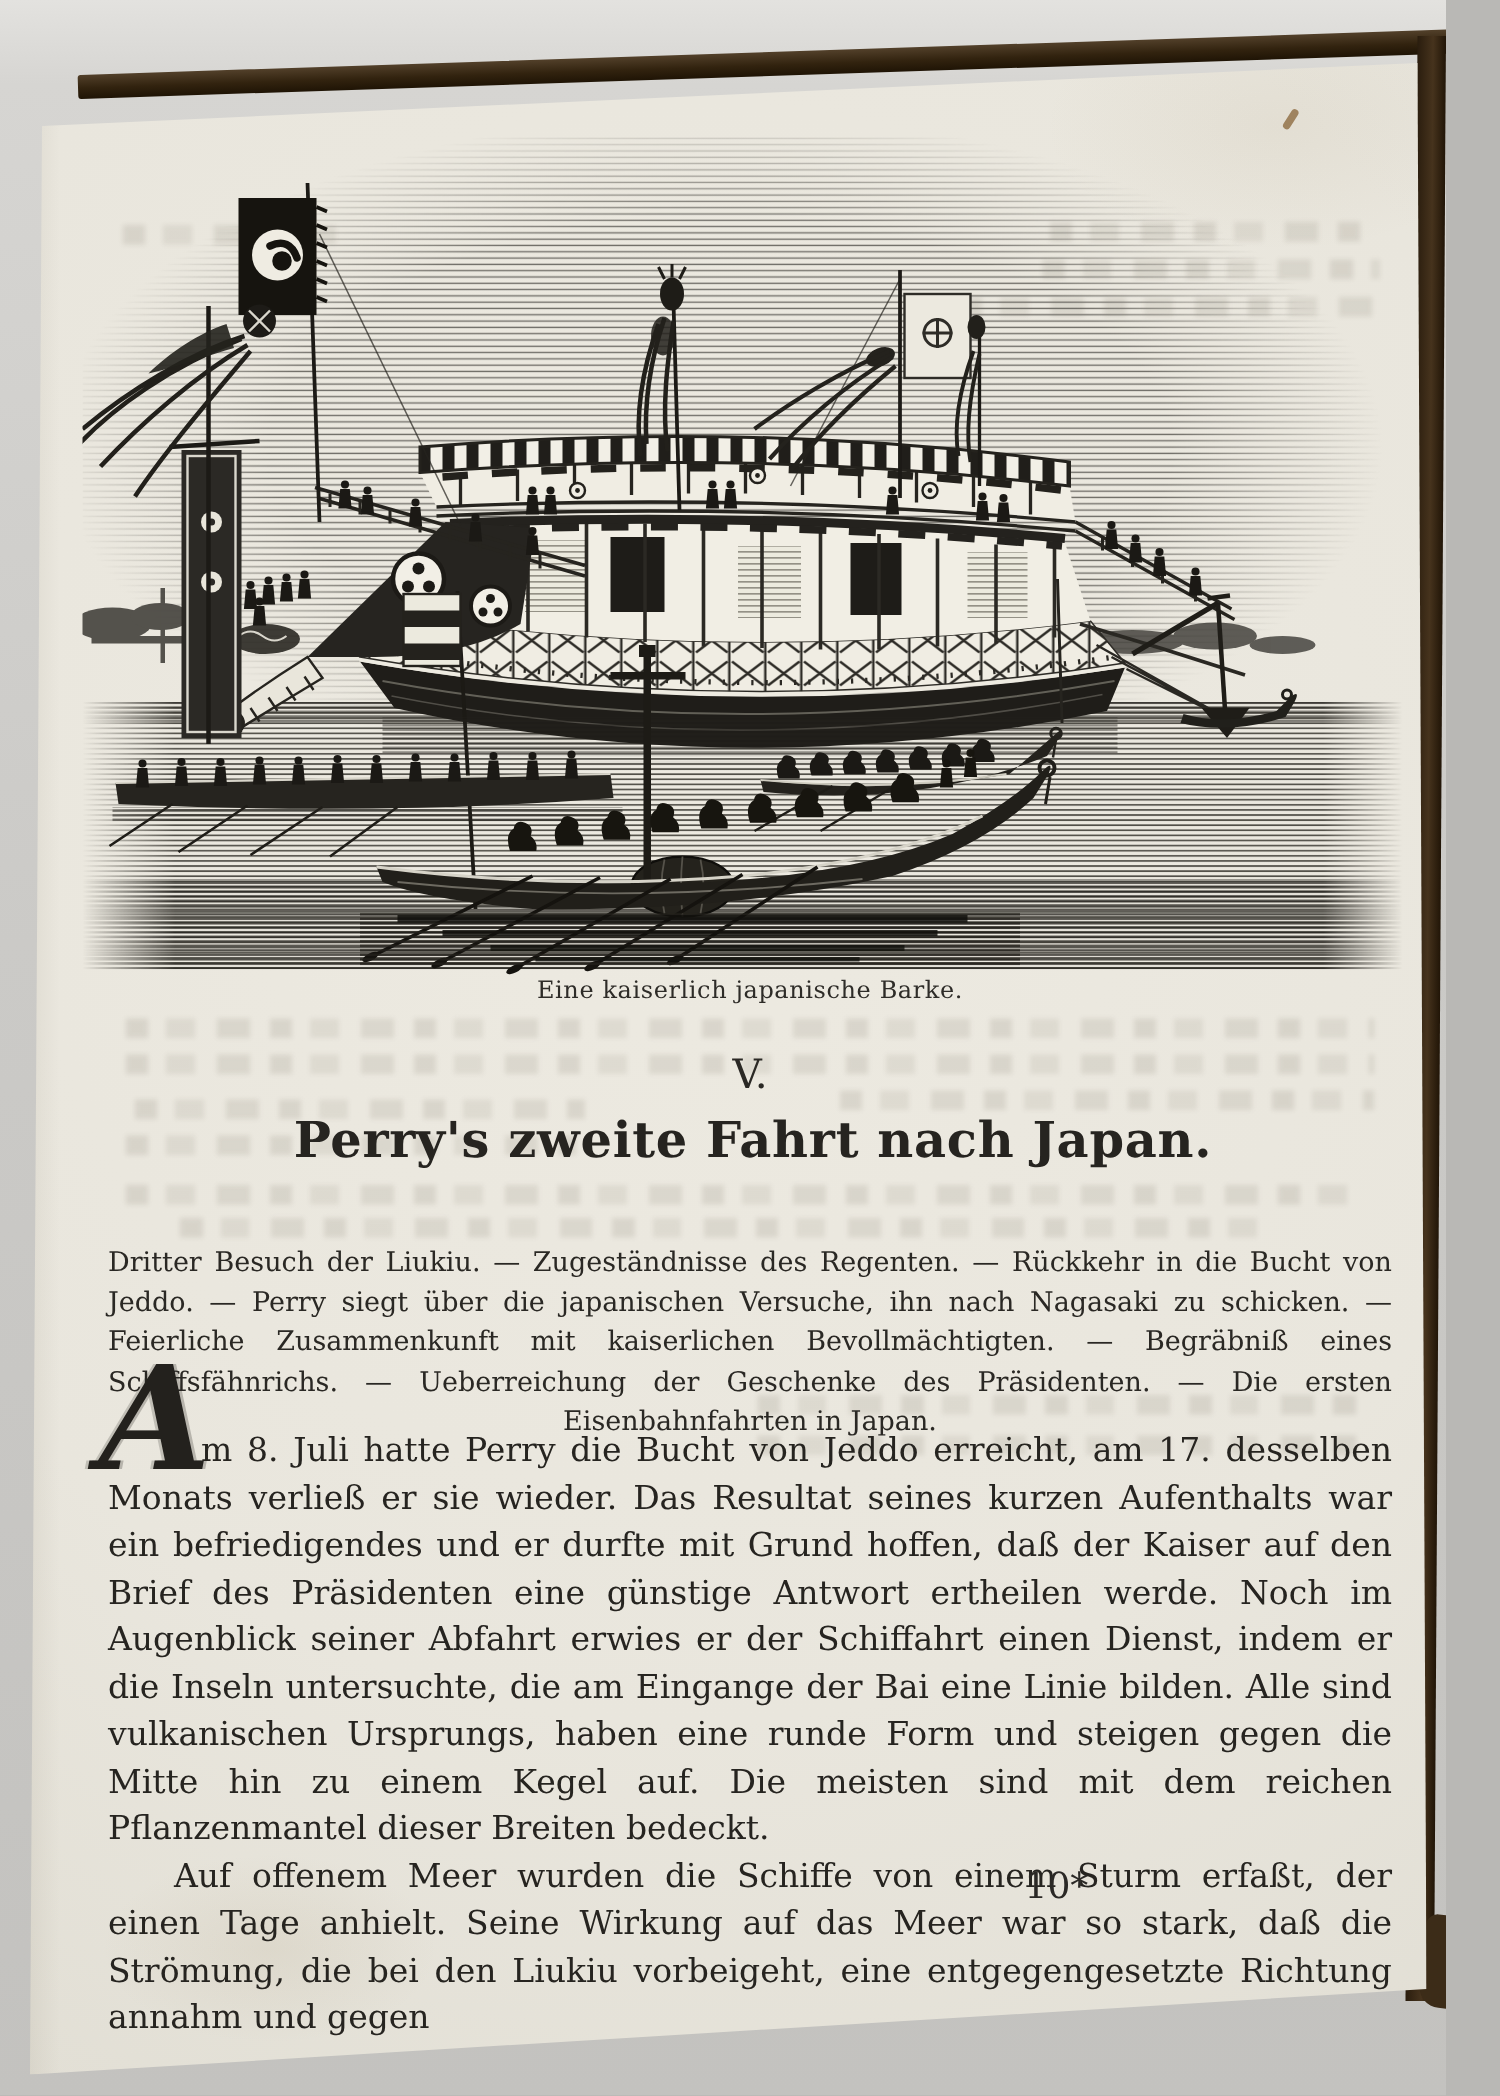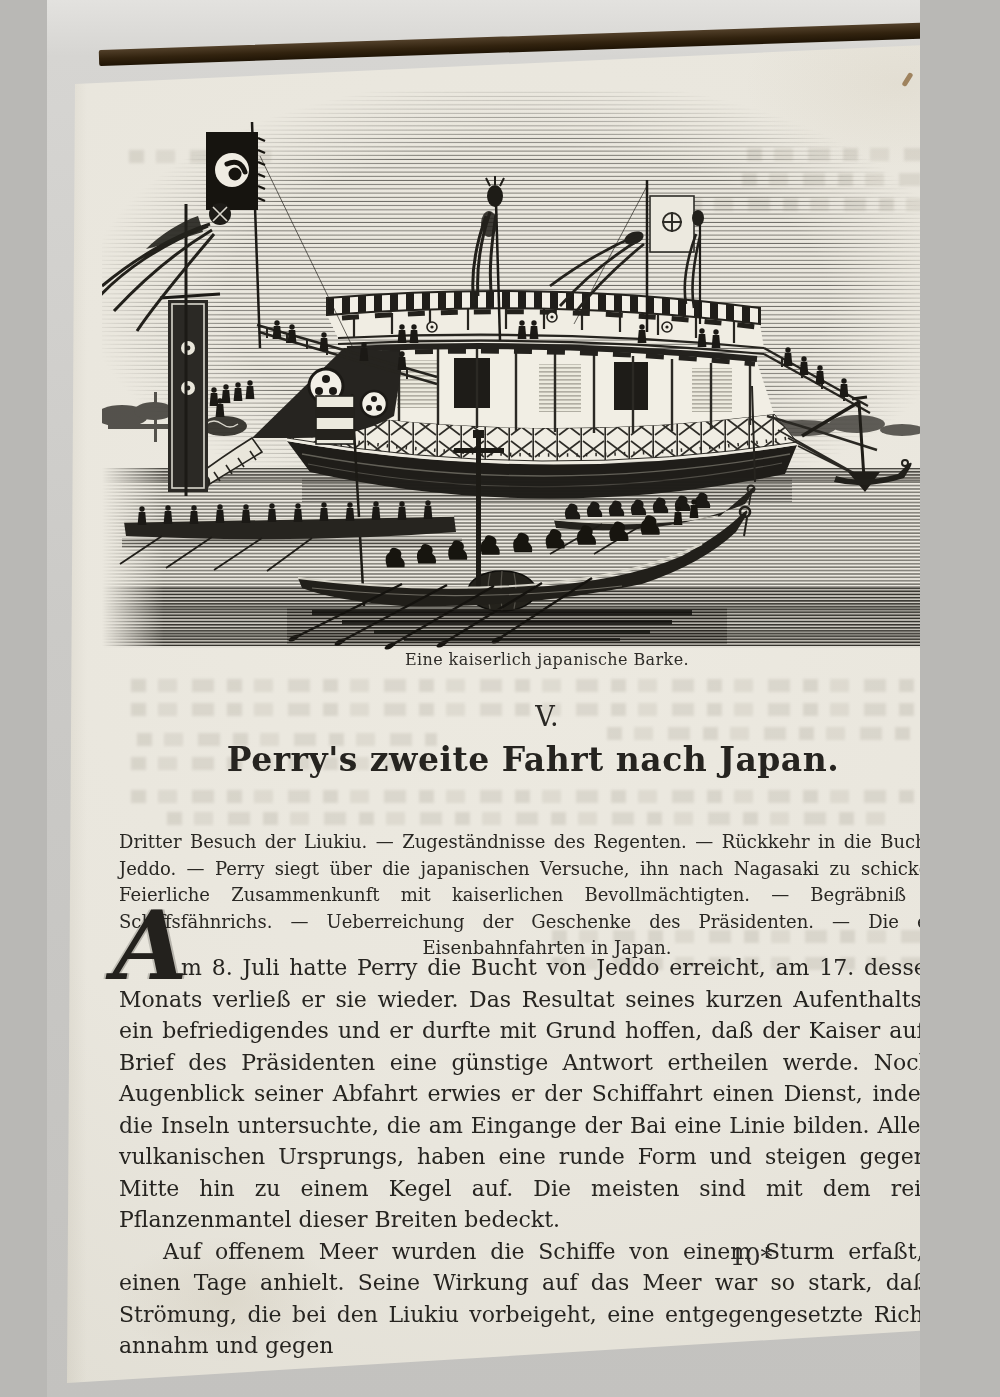--- a/index.html
+++ b/index.html
@@ -1,20 +1,19 @@
 <!DOCTYPE html>
 <html><head>
 <meta charset="utf-8">
 <style>
   html,body{margin:0;padding:0;background:#b9b8b5;}
   .photo{
-    position:relative;width:873px;height:1397px;overflow:hidden;
+    position:relative;width:964px;height:1397px;overflow:hidden;
     background:linear-gradient(180deg,#e3e2df 0%,#d6d5d2 4%,#cbcac7 45%,#c3c2bf 100%);
     font-family:"DejaVu Serif","Liberation Serif",serif;
-    margin-left:47px;
   }
   .binding-top{
     position:absolute;left:52px;top:50px;width:940px;height:16px;
     background:linear-gradient(180deg,#52402a 0%,#32230f 55%,#1f1405 100%);
     transform:rotate(-1.9deg);transform-origin:left center;border-radius:2px;
   }
   .binding-right{
     position:absolute;left:941px;top:24px;width:19px;height:1310px;
     background:linear-gradient(90deg,#2a1d0e,#46331d 55%,#211507);
     transform:rotate(0.35deg);
@@ -41,21 +40,21 @@
   .engraving{position:absolute;left:55px;top:86px;width:880px;height:566px;}
   .caption{
     position:absolute;left:75px;top:650px;width:850px;text-align:center;
     font-size:16px;letter-spacing:.4px;color:#2e2c28;
   }
   .chapter-number{
     position:absolute;left:75px;top:701px;width:850px;text-align:center;
     font-size:27px;color:#2b2925;
   }
   .chapter-title{
-    position:absolute;left:61px;top:740px;width:850px;text-align:center;margin:0;
+    position:absolute;left:77px;top:740px;width:850px;text-align:center;margin:0;
     font-size:33px;font-weight:bold;letter-spacing:.5px;color:#262420;
   }
   .summary{
     position:absolute;left:72px;top:829px;width:856px;margin:0;
     font-size:18px;line-height:26.5px;text-align:justify;text-align-last:center;
     color:#2a2824;
   }
   .body-text{
     position:absolute;left:72px;top:952px;width:856px;
     font-size:22px;line-height:31.5px;text-align:justify;color:#262420;

